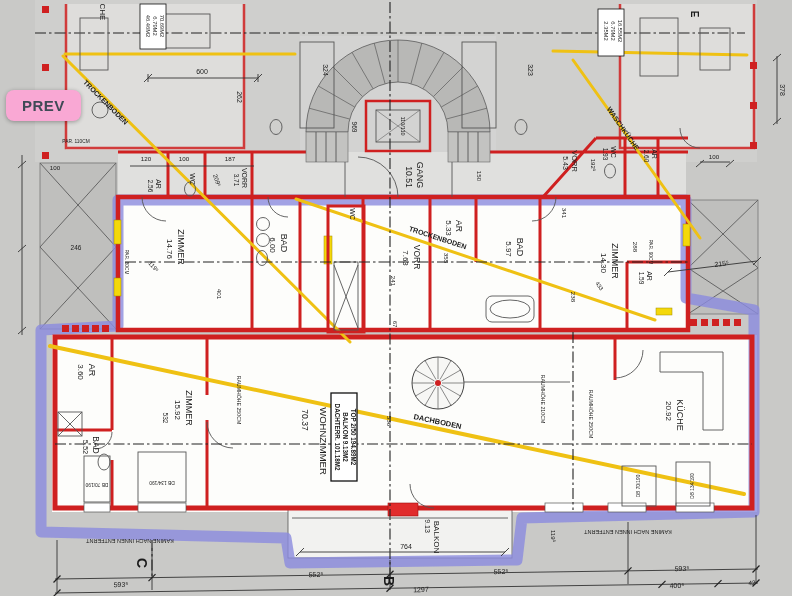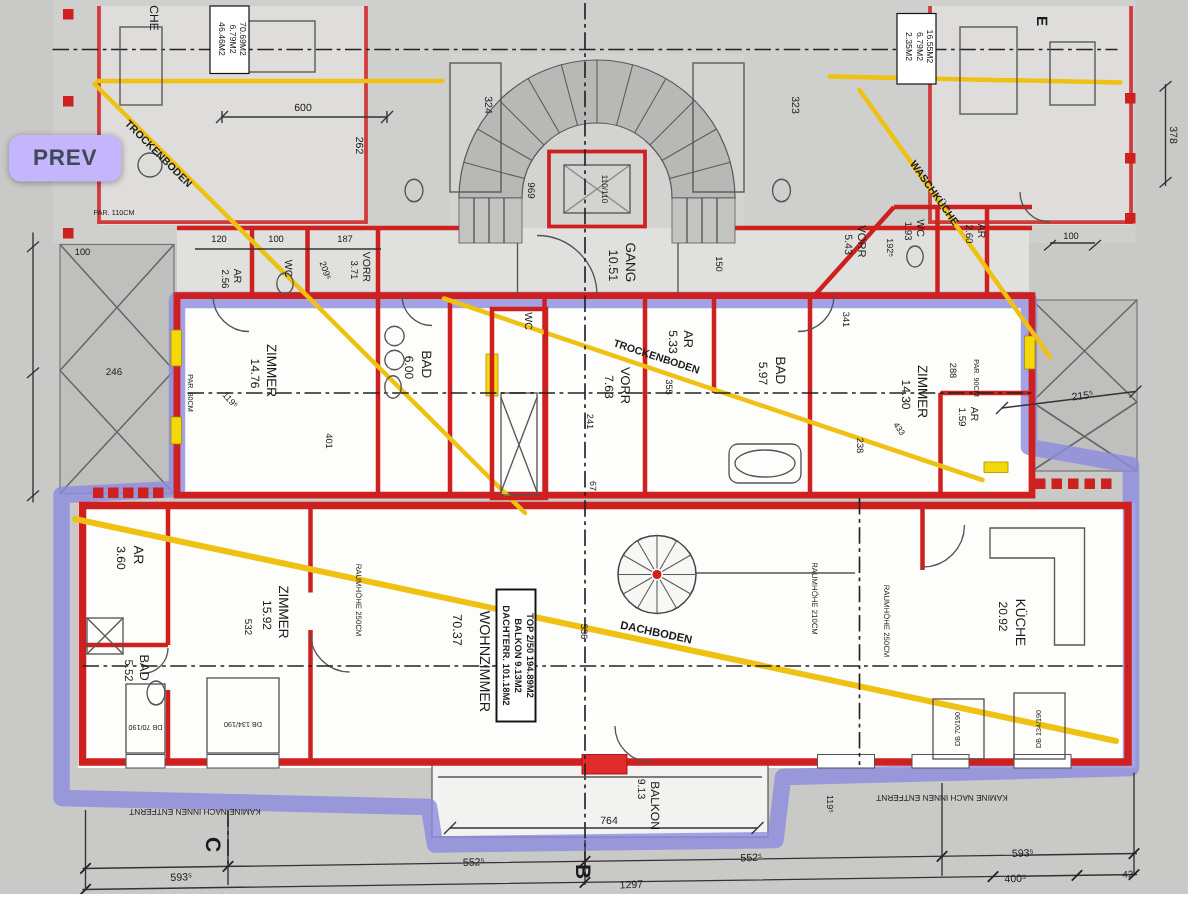--- a/index.html
+++ b/index.html
@@ -1,20 +1,20 @@
 <!DOCTYPE html>
 <html style="--wall: #cf2020; --outline: #8b8bdf; --attic: #efc113; --sill: #f4d80a; --bg: #c9c9c7;"><head>
 <meta charset="utf-8">
 <style>
   :root{--wall:#cf2020;--outline:#8b8bdf;--attic:#efc113;--sill:#f4d80a;--bg:#c9c9c7}
   html,body{margin:0;padding:0;background:#fff;font-family:"Liberation Sans",sans-serif}
   #stage{position:relative;width:800px;height:600px;background:#fff;overflow:hidden}
   #plan-svg{position:absolute;left:0;top:0;display:block}
   svg text{font-family:"Liberation Sans",sans-serif;fill:#1b1b1b}
-  #prev-btn{position:absolute;left:6px;top:90px;background:#c4b5fd;border:none;border-radius:8px;
+  #prev-btn{position:absolute;left:6px;top:90px;background:#f9a8d4;border:none;border-radius:8px;
     padding:7px 16px;font-family:"Liberation Sans",sans-serif;font-weight:bold;font-size:15px;
     color:#3f4a56;letter-spacing:.5px;box-shadow:0 1px 4px rgba(0,0,0,.32);cursor:pointer}
   .bg{fill:var(--bg)} .w-s{stroke:var(--wall);fill:none} .w-f{fill:var(--wall)}
   .purple{stroke:var(--outline);fill:none;opacity:.8;stroke-width:11;stroke-linejoin:round;stroke-linecap:round}
   .yel{stroke:var(--attic);stroke-linecap:round;fill:none}
   .sill{fill:var(--sill);stroke:#a08a00;stroke-width:.5}
   .thin{stroke:#555;fill:none;stroke-width:.9}
   .dim{stroke:#333;stroke-width:.9;fill:none}
   .dashdot{stroke:#222;fill:none;stroke-width:1.1;stroke-dasharray:11 3 2.5 3}
   .roomfill{fill:#fdfdfb} .grayroom{fill:#dedddb}

